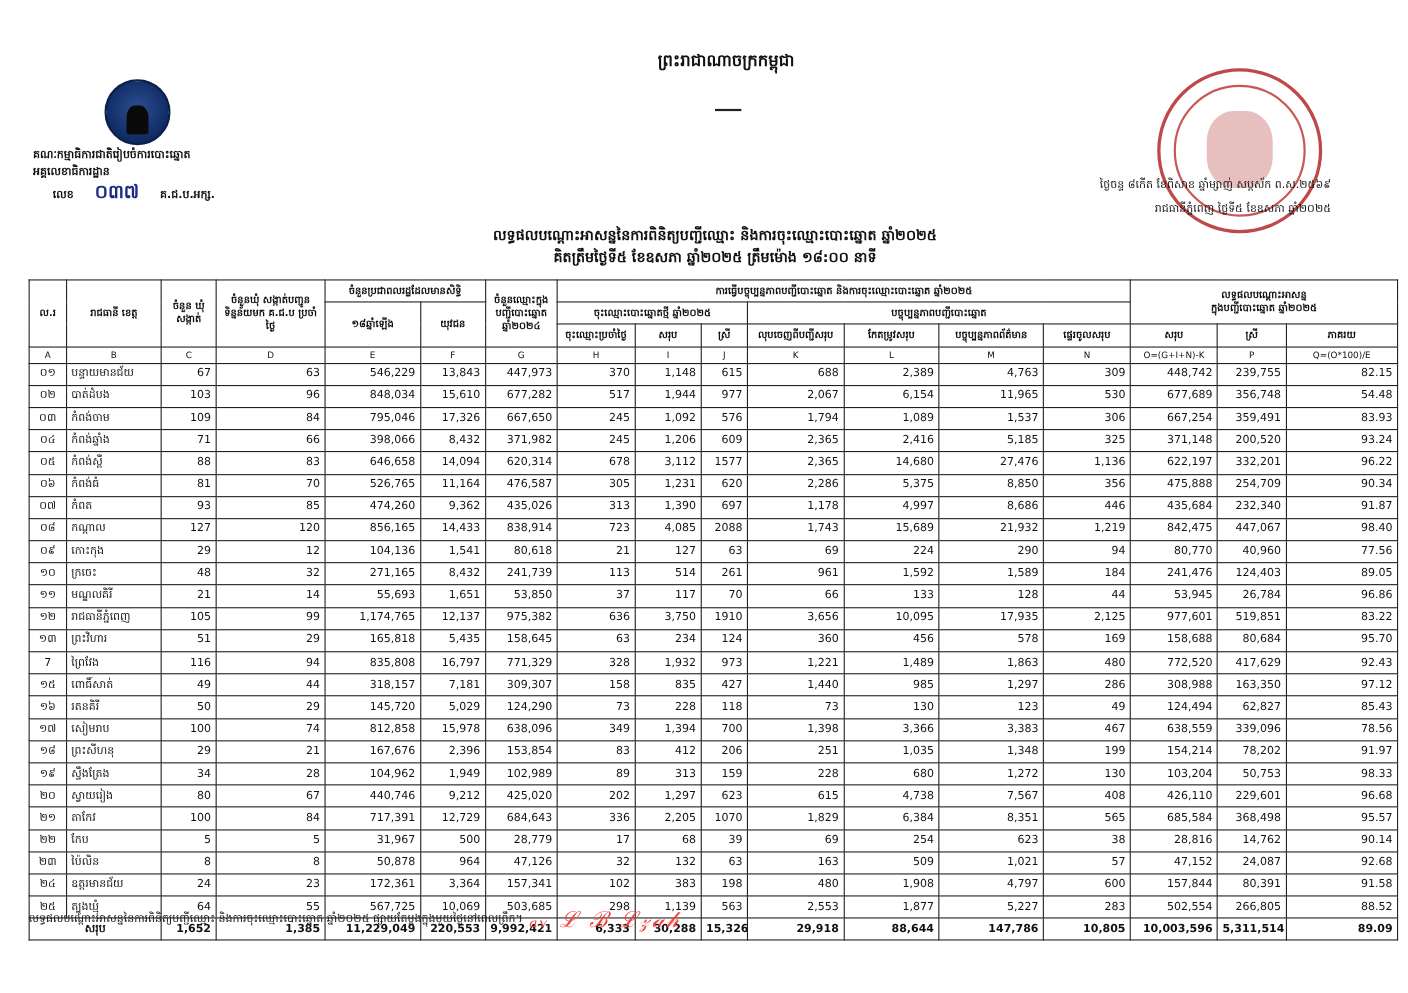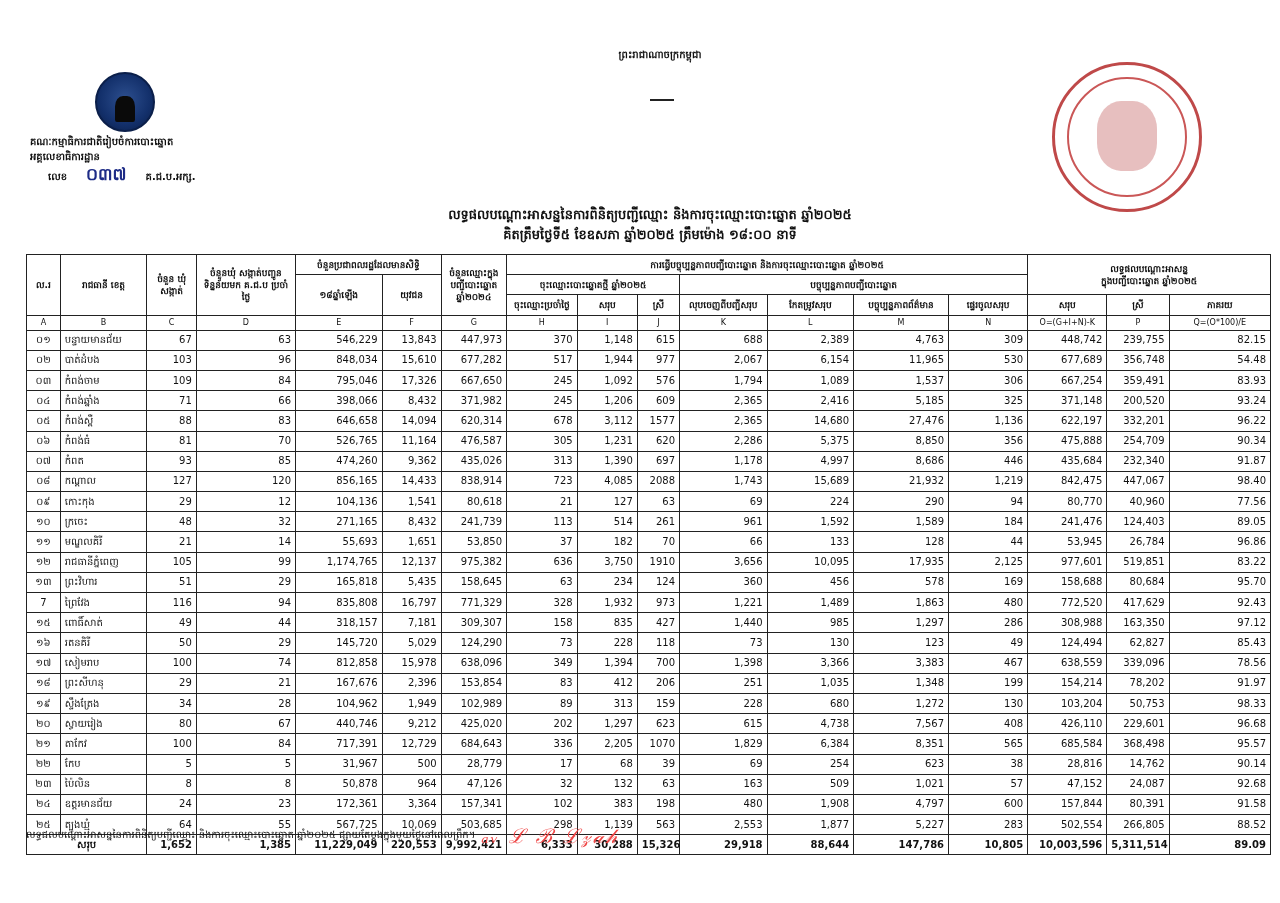--- a/index.html
+++ b/index.html
@@ -7,21 +7,21 @@
          font-family: "DejaVu Sans", sans-serif; color: #111; }
   .abs { position: absolute; }
   .logo { left: 95px; top: 72px; width: 56px; height: 56px; border-radius: 50%;
           background: radial-gradient(circle at 50% 45%, #2d4f8f 0%, #13306b 60%, #0a1c44 100%);
           border: 2px solid #0b1f4a; }
   .logo:after { content: ""; position: absolute; left: 18px; top: 22px; width: 20px; height: 26px;
                 background: #0a0a0a; border-radius: 40% 40% 10% 10%; }
   .org-block { left: 30px; top: 134px; width: 200px; font-size: 10px; font-weight: bold; line-height: 15px; }
   .org-num { left: 48px; top: 163px; font-size: 10px; font-weight: bold; display: flex; align-items: baseline; gap: 19px; }
   .org-num .big { font-size: 17px; color: #1d2b86; font-weight: bold; }
-  .kingdom { left: 450px; top: 44px; width: 420px; text-align: center; font-size: 10px; font-weight: bold; line-height: 22px; }
+  .kingdom { left: 450px; top: 44px; width: 420px; text-align: center; font-size: 15px; font-weight: bold; line-height: 22px; }
   .kingdom-rule { left: 650px; top: 99px; width: 24px; height: 2px; background: #222; }
   .stamp { left: 1052px; top: 62px; width: 150px; height: 150px; border-radius: 50%;
            border: 3px solid #b42a2a; box-sizing: border-box; opacity: 0.85; }
   .stamp:before { content: ""; position: absolute; left: 12px; top: 12px; right: 12px; bottom: 12px;
                   border-radius: 50%; border: 2px solid #c13a3a; }
   .stamp:after { content: ""; position: absolute; left: 42px; top: 36px; width: 60px; height: 70px;
                  border-radius: 40%; background: rgba(176,40,40,0.35); }
   .date-block { left: 970px; top: 158px; width: 240px; text-align: right; font-size: 10px; line-height: 22px; }
   .title { left: 380px; top: 205px; width: 540px; text-align: center; font-size: 13px; font-weight: bold; line-height: 20px; }
 
@@ -50,20 +50,22 @@
   <span>គ.ជ.ប.អក្ស.</span>
 </div>
 
 <div class="abs kingdom">
   <div>ព្រះរាជាណាចក្រកម្ពុជា</div>
 </div>
 <div class="abs kingdom-rule"></div>
 
 <div class="abs stamp"></div>
 <div class="abs date-block">
+  <div>ថ្ងៃចន្ទ ៨កើត ខែពិសាខ ឆ្នាំម្សាញ់ សប្តស័ក ព.ស.២៥៦៩</div>
+  <div>រាជធានីភ្នំពេញ ថ្ងៃទី៥ ខែឧសភា ឆ្នាំ២០២៥</div>
 </div>
 
 <div class="abs title">
   <div>លទ្ធផលបណ្ដោះអាសន្ននៃការពិនិត្យបញ្ជីឈ្មោះ និងការចុះឈ្មោះបោះឆ្នោត ឆ្នាំ២០២៥</div>
   <div>គិតត្រឹមថ្ងៃទី៥ ខែឧសភា ឆ្នាំ២០២៥ ត្រឹមម៉ោង ១៨:០០ នាទី</div>
 </div>
 
 <table class="main">
   <colgroup>
     <col style="width:32px">
@@ -329,21 +331,21 @@
       </tr>
       <tr>
         <td class="idx">១១</td>
         <td class="lbl">មណ្ឌលគិរី</td>
         <td class="num">21</td>
         <td class="num">14</td>
         <td class="num">55,693</td>
         <td class="num">1,651</td>
         <td class="num">53,850</td>
         <td class="num">37</td>
-        <td class="num">182</td>
+        <td class="num">117</td>
         <td class="num">70</td>
         <td class="num">66</td>
         <td class="num">133</td>
         <td class="num">128</td>
         <td class="num">44</td>
         <td class="num">53,945</td>
         <td class="num">26,784</td>
         <td class="num">96.86</td>
       </tr>
       <tr>

